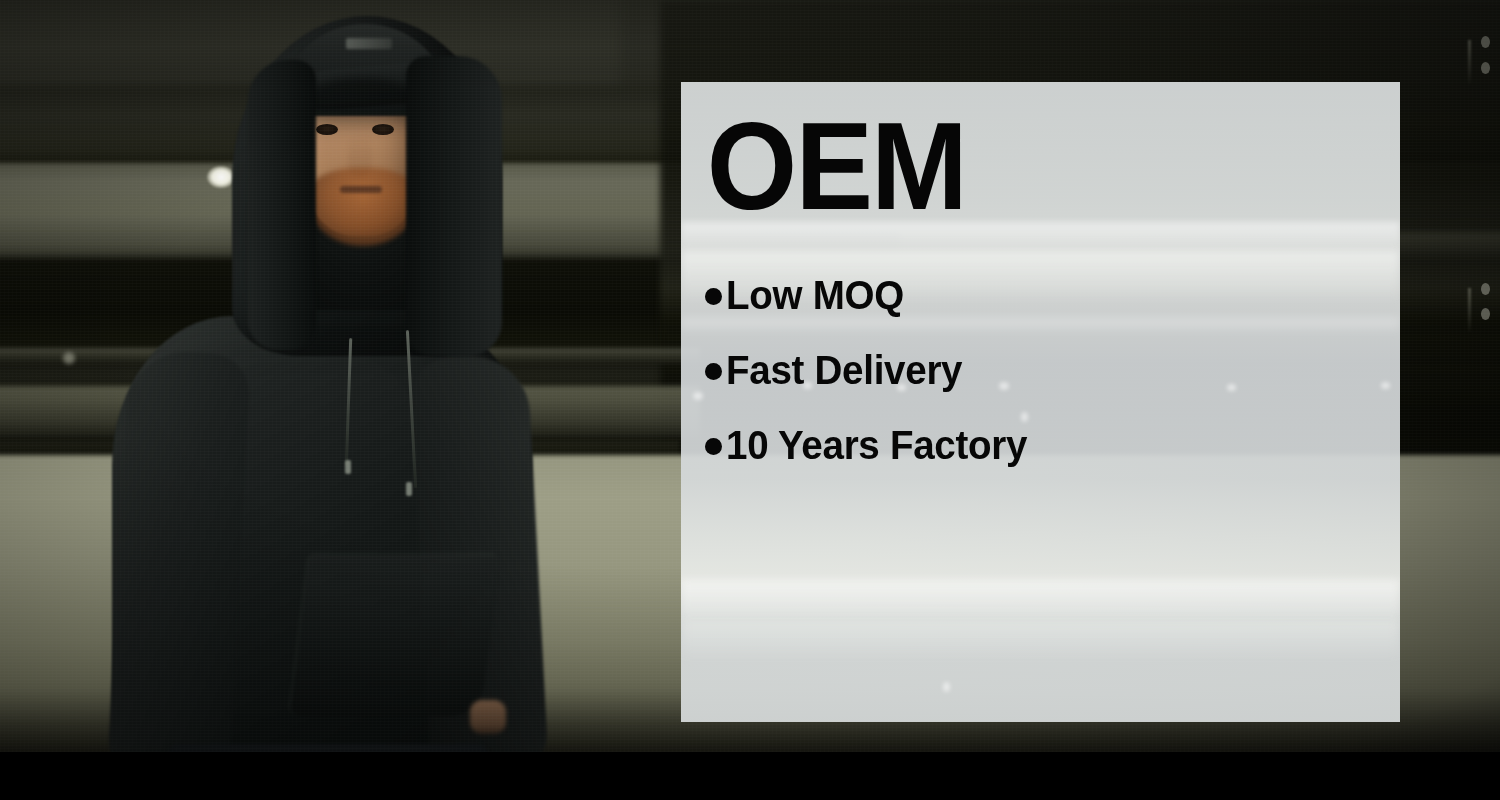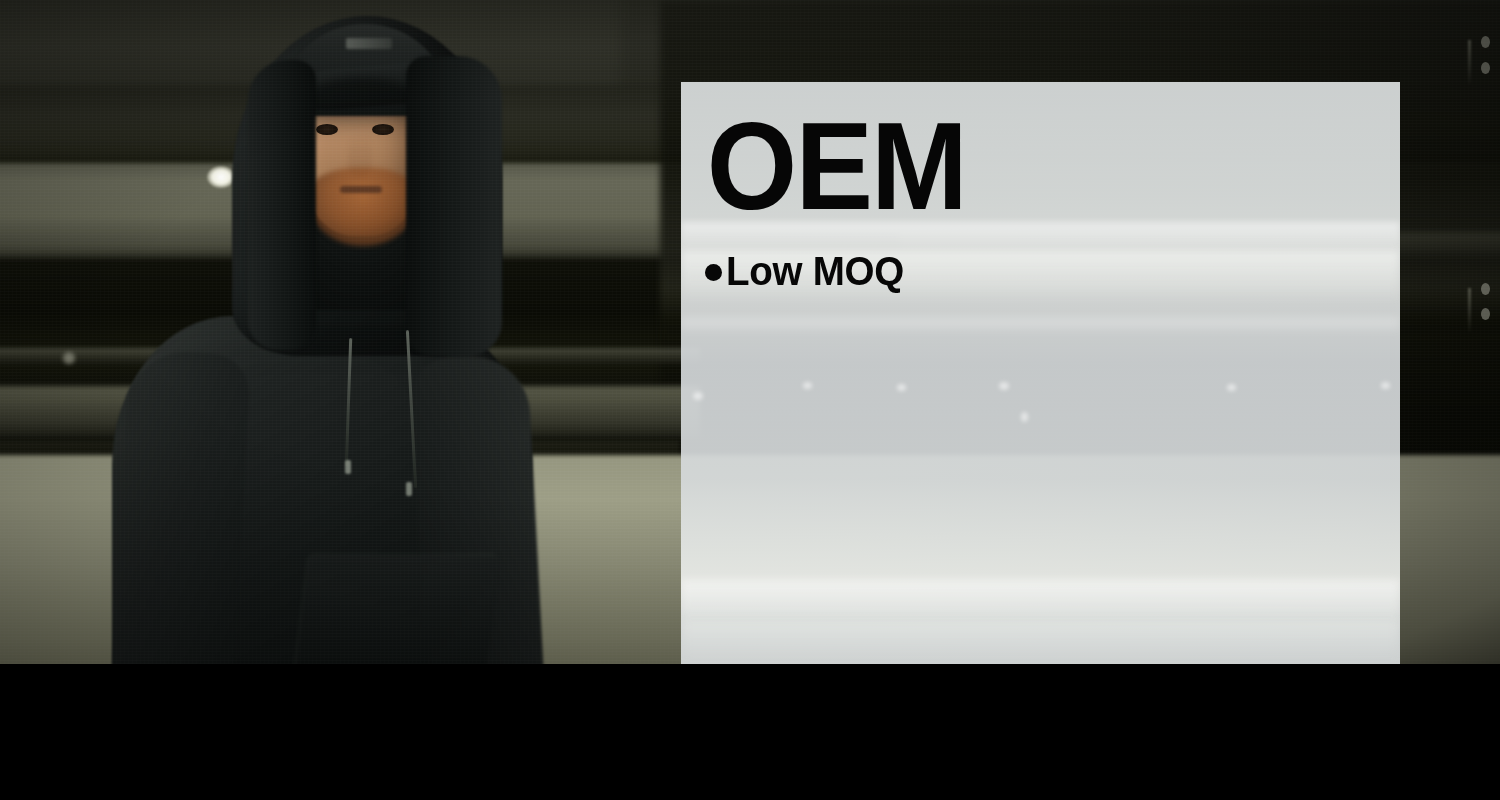--- a/index.html
+++ b/index.html
@@ -7,21 +7,21 @@
     padding: 0;
     background: #000;
   }
   body {
     font-family: "Liberation Sans", sans-serif;
   }
 
   #stage {
     position: relative;
     width: 1500px;
-    height: 664px;
+    height: 752px;
     overflow: hidden;
     background: #4c1d95;
   }
 
   
   .photo {
     position: absolute;
     inset: 0;
     overflow: hidden;
   }
@@ -532,21 +532,21 @@
     color: #060606;
     margin: 0 0 0 0;
     padding-left: 2px;
     transform: scaleX(.93);
     transform-origin: left center;
     white-space: nowrap;
   }
 
   #feature-list {
     list-style: none;
-    margin: 28px 0 0 0;
+    margin: 52px 0 0 0;
     padding: 0;
   }
   #feature-list li {
     display: flex;
     align-items: center;
     margin: 0 0 34px 0;
     white-space: nowrap;
   }
   #feature-list li:last-child { margin-bottom: 0; }
 
@@ -671,19 +671,27 @@
 
       <ul id="feature-list">
 
         <li>
           <span class="bullet-dot"></span>
           <span class="feature-text">Low MOQ</span>
         </li>
 
 
 
-
+        <li>
+          <span class="bullet-dot"></span>
+          <span class="feature-text">Fast Delivery</span>
+        </li>
+
+        <li>
+          <span class="bullet-dot"></span>
+          <span class="feature-text">10 Years Factory</span>
+        </li>
 
       </ul>
     </div>
   </div>
 
 </div>
 
 </body></html>

